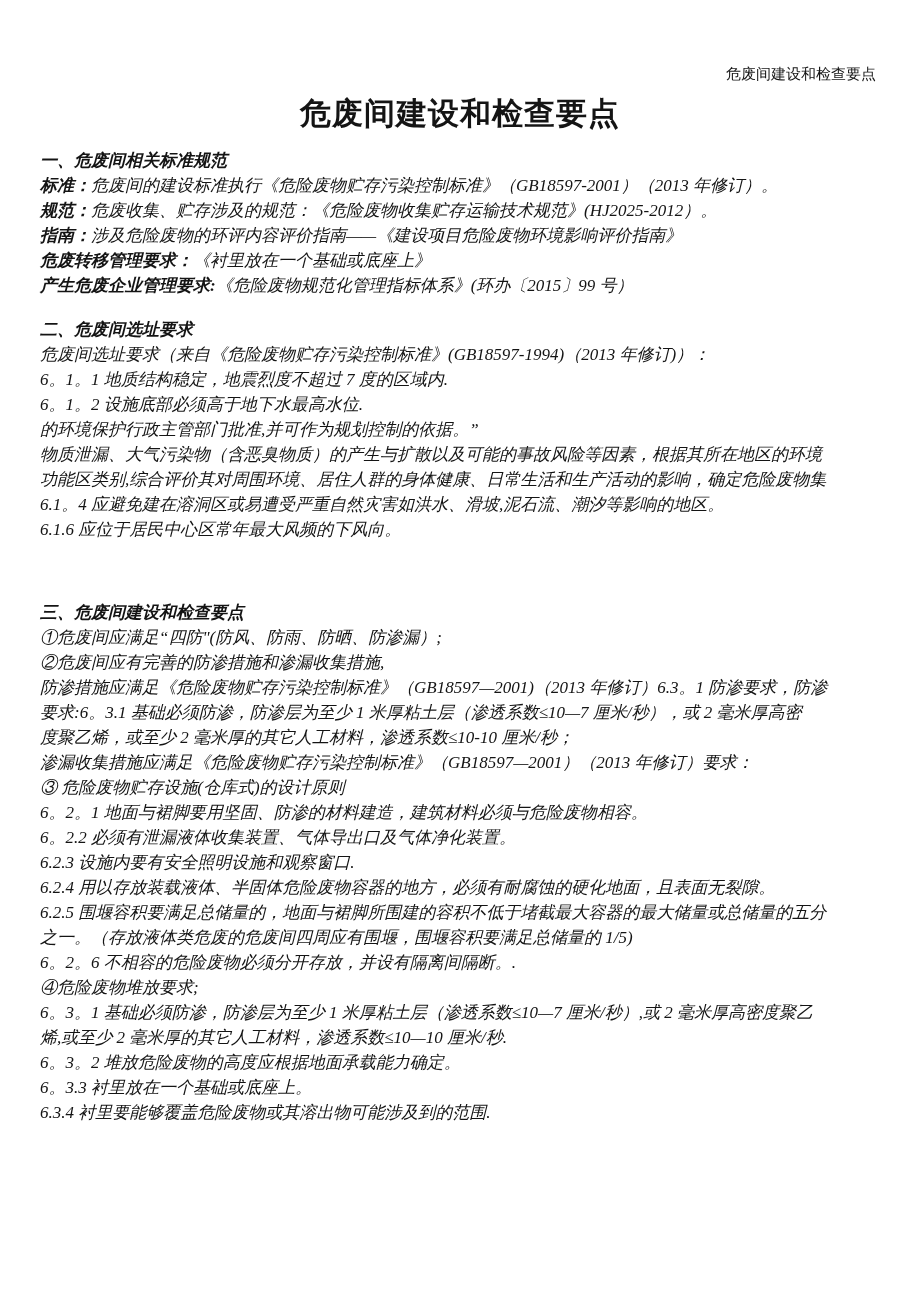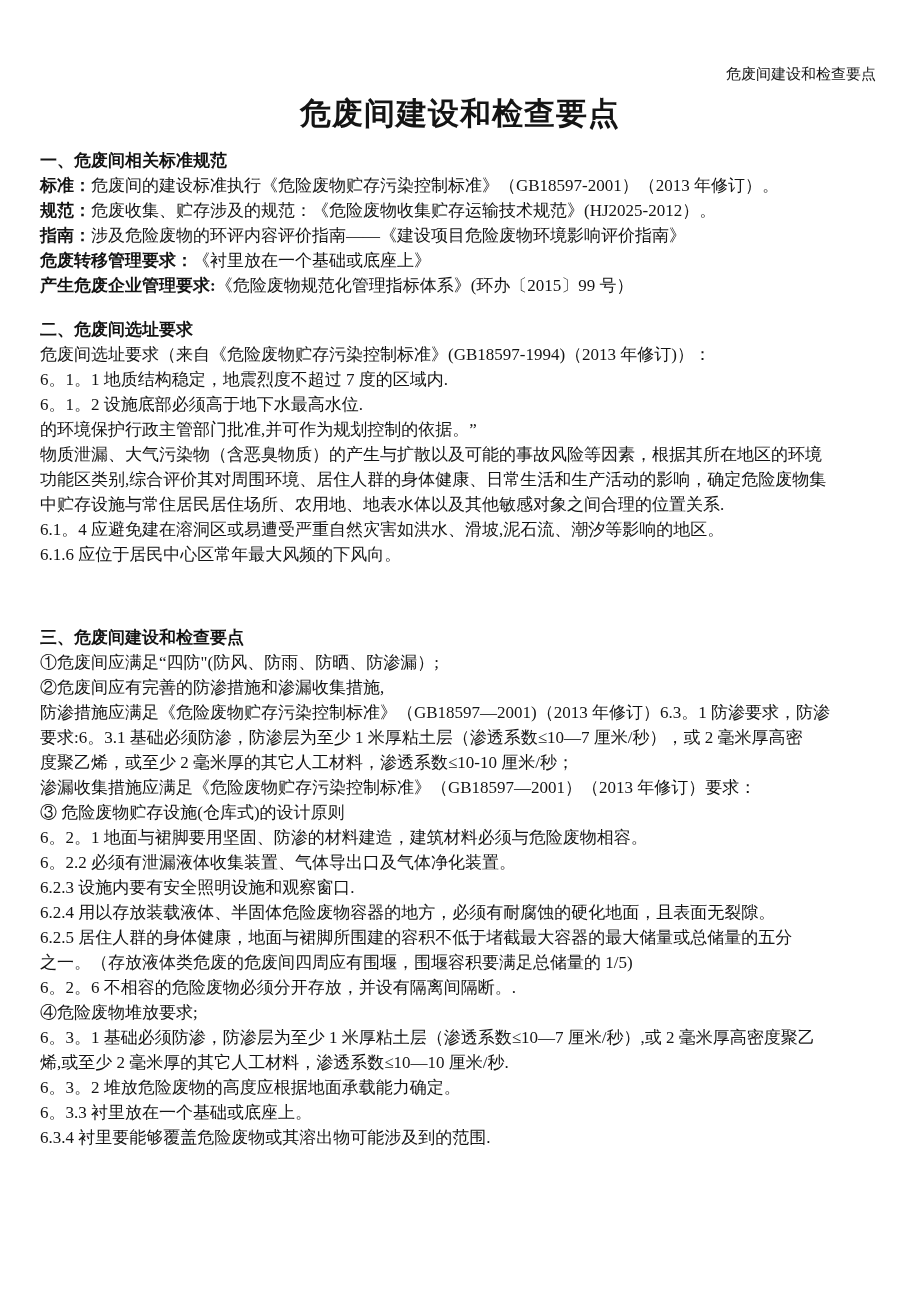--- a/index.html
+++ b/index.html
@@ -30,21 +30,21 @@
     letter-spacing: 1px;
   }
   .content {
     margin: 14px 40px 0 40px;
     font-size: 17px;
     line-height: 25px;
   }
   .sec-heading {
     font-weight: bold;
   }
-  .line { white-space: nowrap; }
+  .line { white-space: nowrap; font-style: italic; }
   .b { font-weight: bold; }
   .sec2 { margin-top: 19px; }
   .sec3 { margin-top: 58px; }
 </style>
 </head>
 <body>
 
 <div class="running-header">危废间建设和检查要点</div>
 
 <h1 class="doc-title">危废间建设和检查要点</h1>
@@ -61,39 +61,38 @@
   </div>
 
   <div class="sec2">
     <div class="line sec-heading">二、危废间选址要求</div>
     <div class="line">危废间选址要求（来自《危险废物贮存污染控制标准》(GB18597-1994)（2013 年修订)）：</div>
     <div class="line">6。1。1 地质结构稳定，地震烈度不超过 7 度的区域内.</div>
     <div class="line">6。1。2 设施底部必须高于地下水最高水位.</div>
     <div class="line">的环境保护行政主管部门批准,并可作为规划控制的依据。”</div>
     <div class="line">物质泄漏、大气污染物（含恶臭物质）的产生与扩散以及可能的事故风险等因素，根据其所在地区的环境</div>
     <div class="line">功能区类别,综合评价其对周围环境、居住人群的身体健康、日常生活和生产活动的影响，确定危险废物集</div>
-    <div class="line">中贮存设施与常住居民居住场所、农用地、地表水体以及其他敏感对象之间合理的位置关系.</div>
     <div class="line">6.1。4 应避免建在溶洞区或易遭受严重自然灾害如洪水、滑坡,泥石流、潮汐等影响的地区。</div>
     <div class="line">6.1.6 应位于居民中心区常年最大风频的下风向。</div>
   </div>
 
   <div class="sec3">
     <div class="line sec-heading">三、危废间建设和检查要点</div>
     <div class="line">①危废间应满足“四防"(防风、防雨、防晒、防渗漏）;</div>
     <div class="line">②危废间应有完善的防渗措施和渗漏收集措施,</div>
     <div class="line">防渗措施应满足《危险废物贮存污染控制标准》（GB18597—2001)（2013 年修订）6.3。1 防渗要求，防渗</div>
     <div class="line">要求:6。3.1 基础必须防渗，防渗层为至少 1 米厚粘土层（渗透系数≤10—7 厘米/秒），或 2 毫米厚高密</div>
     <div class="line">度聚乙烯，或至少 2 毫米厚的其它人工材料，渗透系数≤10-10 厘米/秒；</div>
     <div class="line">渗漏收集措施应满足《危险废物贮存污染控制标准》（GB18597—2001）（2013 年修订）要求：</div>
     <div class="line">③ 危险废物贮存设施(仓库式)的设计原则</div>
     <div class="line">6。2。1 地面与裙脚要用坚固、防渗的材料建造，建筑材料必须与危险废物相容。</div>
     <div class="line">6。2.2 必须有泄漏液体收集装置、气体导出口及气体净化装置。</div>
     <div class="line">6.2.3 设施内要有安全照明设施和观察窗口.</div>
     <div class="line">6.2.4 用以存放装载液体、半固体危险废物容器的地方，必须有耐腐蚀的硬化地面，且表面无裂隙。</div>
-    <div class="line">6.2.5 居住人群的身体健康，地面与裙脚所围建的容积不低于堵截最大容器的最大储量或总储量的五分</div>
+    <div class="line">6.2.5 围堰容积要满足总储量的，地面与裙脚所围建的容积不低于堵截最大容器的最大储量或总储量的五分</div>
     <div class="line">之一。（存放液体类危废的危废间四周应有围堰，围堰容积要满足总储量的 1/5)</div>
     <div class="line">6。2。6 不相容的危险废物必须分开存放，并设有隔离间隔断。.</div>
     <div class="line">④危险废物堆放要求;</div>
     <div class="line">6。3。1 基础必须防渗，防渗层为至少 1 米厚粘土层（渗透系数≤10—7 厘米/秒）,或 2 毫米厚高密度聚乙</div>
     <div class="line">烯,或至少 2 毫米厚的其它人工材料，渗透系数≤10—10 厘米/秒.</div>
     <div class="line">6。3。2 堆放危险废物的高度应根据地面承载能力确定。</div>
     <div class="line">6。3.3 衬里放在一个基础或底座上。</div>
     <div class="line">6.3.4 衬里要能够覆盖危险废物或其溶出物可能涉及到的范围.</div>
   </div>
 

